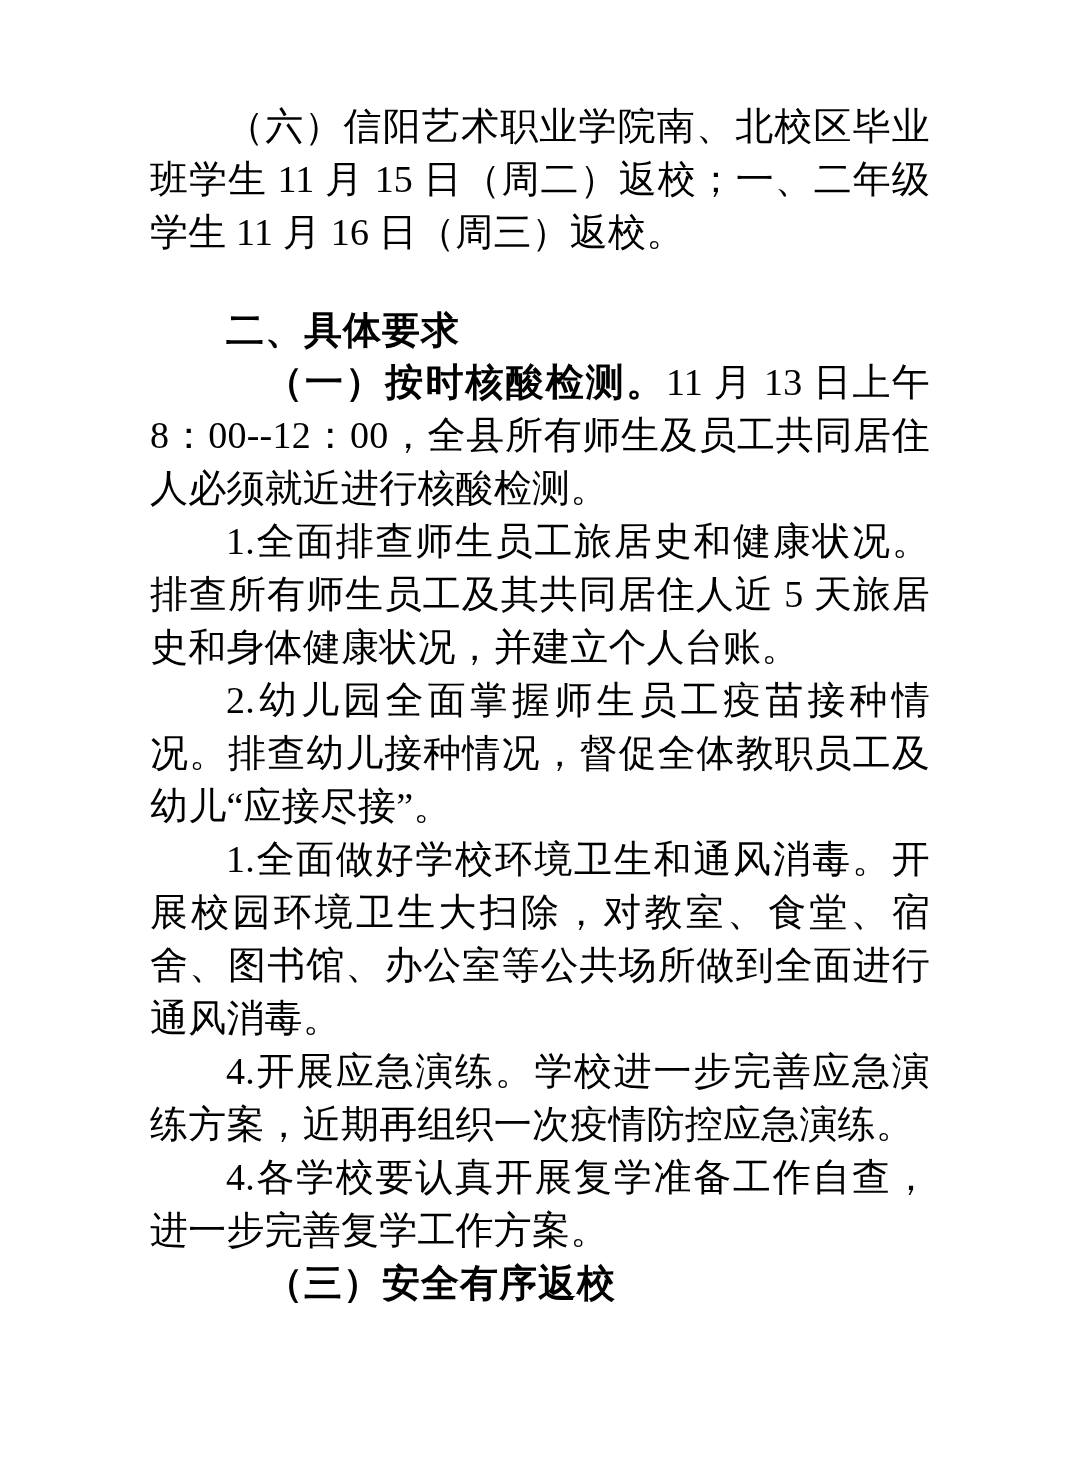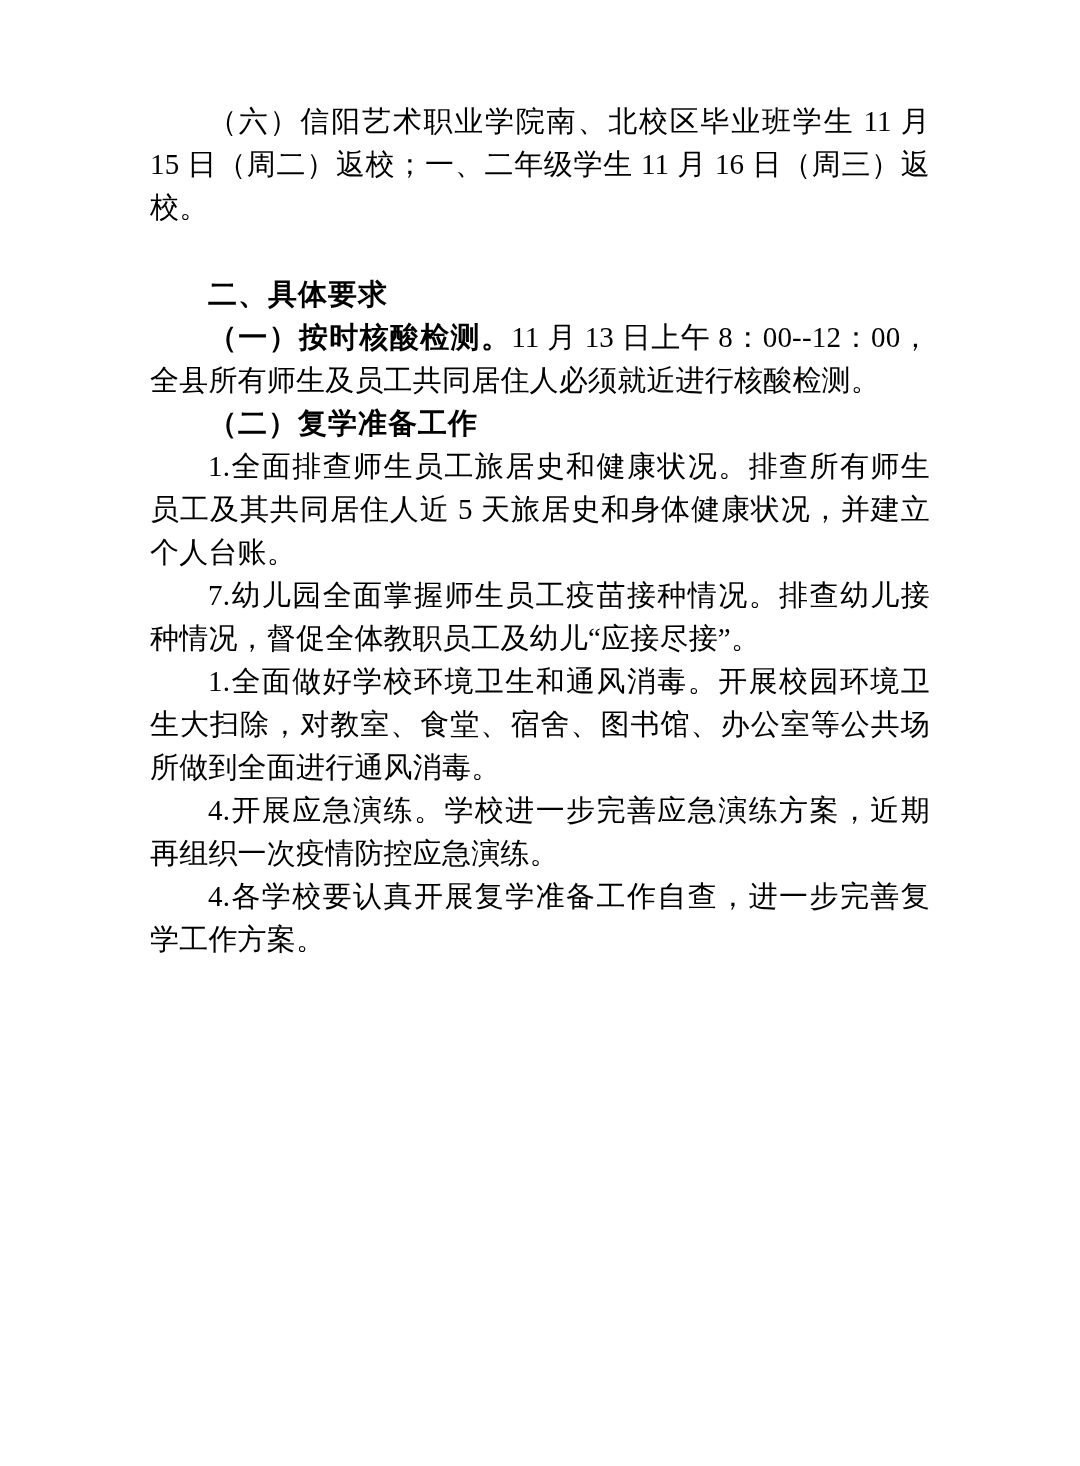--- a/index.html
+++ b/index.html
@@ -15,22 +15,22 @@
     overflow: hidden;
   }
   .page {
     position: relative;
     width: 1080px;
     height: 1466px;
     box-sizing: border-box;
     padding: 100px 150px 60px 150px;
   }
   .doc-body {
-    font-size: 29px;
-    line-height: 43px;
+    font-size: 38px;
+    line-height: 53px;
     text-align: justify;
     text-justify: inter-ideograph;
     letter-spacing: 0.2px;
   }
   p {
     margin: 0;
   }
   .para {
     text-indent: 2em;
   }
@@ -42,42 +42,43 @@
     margin-top: 44px;
   }
   .subheading {
     text-indent: 2em;
     letter-spacing: 0.5px;
   }
   .bold-lead {
     font-weight: bold;
     font-family: Liberation Sans, sans-serif;
     letter-spacing: 1px;
+    margin-left: 39px;
   }
 </style>
 </head>
 <body>
 
 <div class="page">
   <div class="doc-body">
 
     <p class="para">（六）信阳艺术职业学院南、北校区毕业班学生 11 月 15 日（周二）返校；一、二年级学生 11 月 16 日（周三）返校。</p>
 
     <p class="heading">二、具体要求</p>
 
     <p class="para"><span class="bold-lead">（一）按时核酸检测。</span><span>11 月 13 日上午 8：00--12：00，全县所有师生及员工共同居住人必须就近进行核酸检测。</span></p>
 
-    <p class="subheading bold-lead">（二）复学准备工作</p>
 
     <p class="para">1.全面排查师生员工旅居史和健康状况。排查所有师生员工及其共同居住人近 5 天旅居史和身体健康状况，并建立个人台账。</p>
 
 
-    <p class="para">7.幼儿园全面掌握师生员工疫苗接种情况。排查幼儿接种情况，督促全体教职员工及幼儿“应接尽接”。</p>
+    <p class="para">2.幼儿园全面掌握师生员工疫苗接种情况。排查幼儿接种情况，督促全体教职员工及幼儿“应接尽接”。</p>
 
     <p class="para">1.全面做好学校环境卫生和通风消毒。开展校园环境卫生大扫除，对教室、食堂、宿舍、图书馆、办公室等公共场所做到全面进行通风消毒。</p>
 
     <p class="para">4.开展应急演练。学校进一步完善应急演练方案，近期再组织一次疫情防控应急演练。</p>
 
     <p class="para">4.各学校要认真开展复学准备工作自查，进一步完善复学工作方案。</p>
 
+    <p class="subheading bold-lead">（三）安全有序返校</p>
 
   </div>
 </div>
 
 </body></html>

